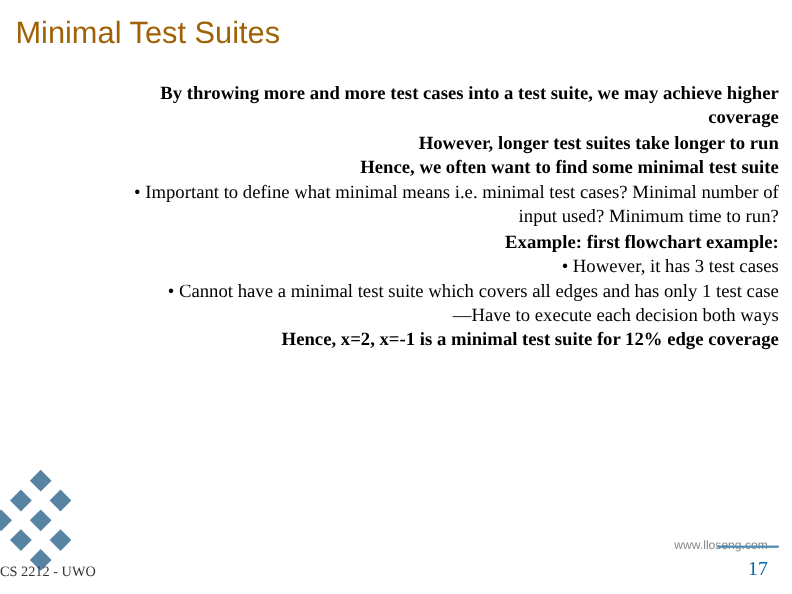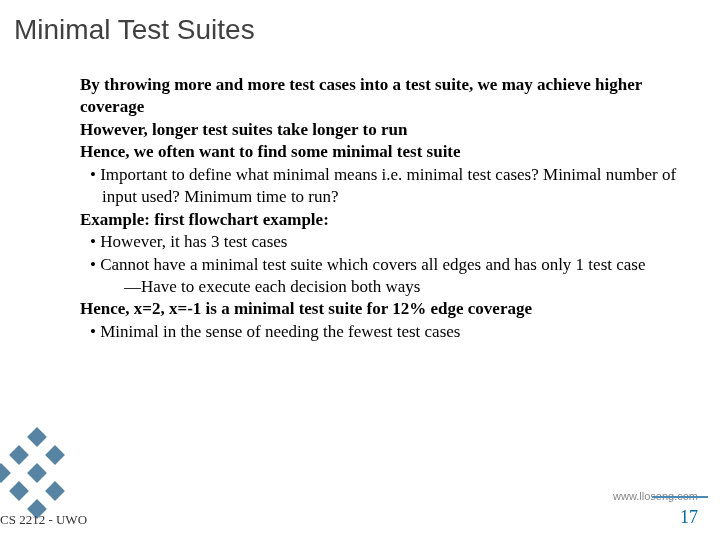--- a/index.html
+++ b/index.html
@@ -6,33 +6,33 @@
   html, body { width: 720px; height: 540px; overflow: hidden; }
   body {
     font-family: "Times New Roman", Times, serif;
     background: #fff;
     position: relative;
   }
   .title {
     font-family: Arial, Helvetica, sans-serif;
     font-size: 28px;
     font-weight: 400;
-    color: #404040;
+    color: #a16207;
     padding: 14px 0 0 14px;
   }
   .content {
     position: absolute;
     top: 74px;
     left: 80px;
     right: 12px;
     font-size: 17px;
     line-height: 1.32;
     color: #000;
   }
-  .content p { margin: 0; }
+  .content p { margin: 0; text-align: right; }
   .bold { font-weight: bold; }
   .l1 { padding-left: 22px; text-indent: -12px; }
   .l1::before { content: "• "; }
   .l2 { padding-left: 44px; }
   .footer-course {
     position: absolute;
     bottom: 12px;
     left: 0; right: 0;
     text-align: left;
     font-size: 13px;
@@ -79,21 +79,20 @@
 <div class="content">
   <p class="bold">By throwing more and more test cases into a test suite, we may achieve higher coverage</p>
   <p class="bold">However, longer test suites take longer to run</p>
   <p class="bold">Hence, we often want to find some minimal test suite</p>
   <p class="l1">Important to define what minimal means i.e. minimal test cases? Minimal number of input used? Minimum time to run?</p>
   <p class="bold">Example: first flowchart example:</p>
   <p class="l1">However, it has 3 test cases</p>
   <p class="l1">Cannot have a minimal test suite which covers all edges and has only 1 test case</p>
   <p class="l2">—Have to execute each decision both ways</p>
   <p class="bold">Hence, x=2, x=-1 is a minimal test suite for 12% edge coverage</p>
-  <p class="l1">Minimal in the sense of needing the fewest test cases</p>
 </div>
 
 <div class="deco">
   <svg viewBox="0 0 110 110" width="110" height="110">
     <g fill="#3a6f93" opacity="0.85">
       <rect x="40" y="10" width="14" height="14" transform="rotate(45 47 17)"></rect>
       <rect x="58" y="28" width="14" height="14" transform="rotate(45 65 35)"></rect>
       <rect x="22" y="28" width="14" height="14" transform="rotate(45 29 35)"></rect>
       <rect x="40" y="46" width="14" height="14" transform="rotate(45 47 53)"></rect>
       <rect x="4" y="46" width="14" height="14" transform="rotate(45 11 53)"></rect>

